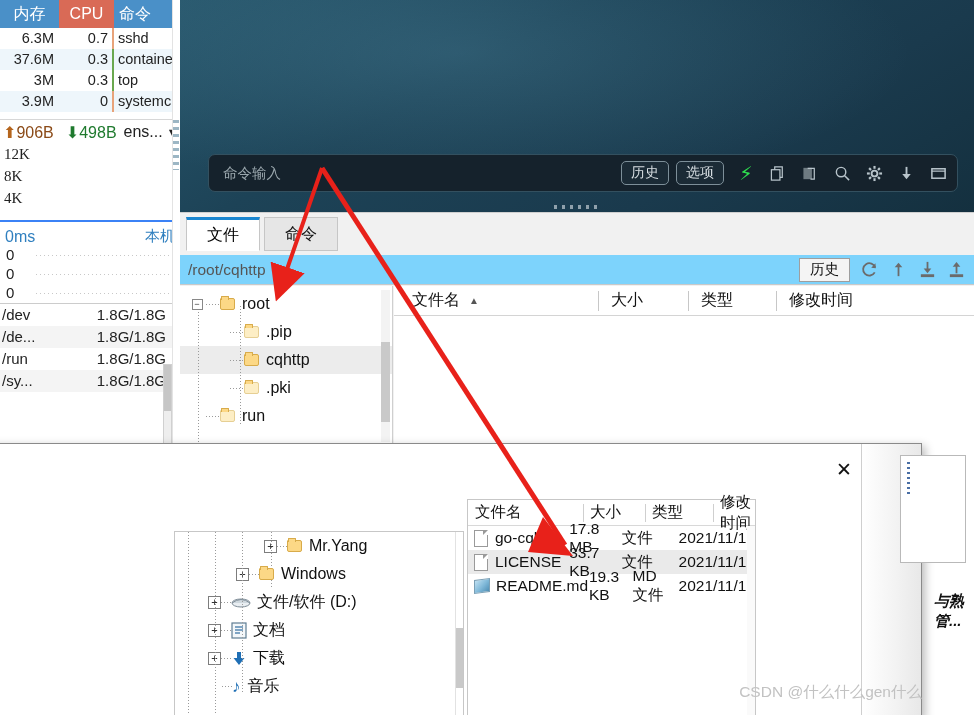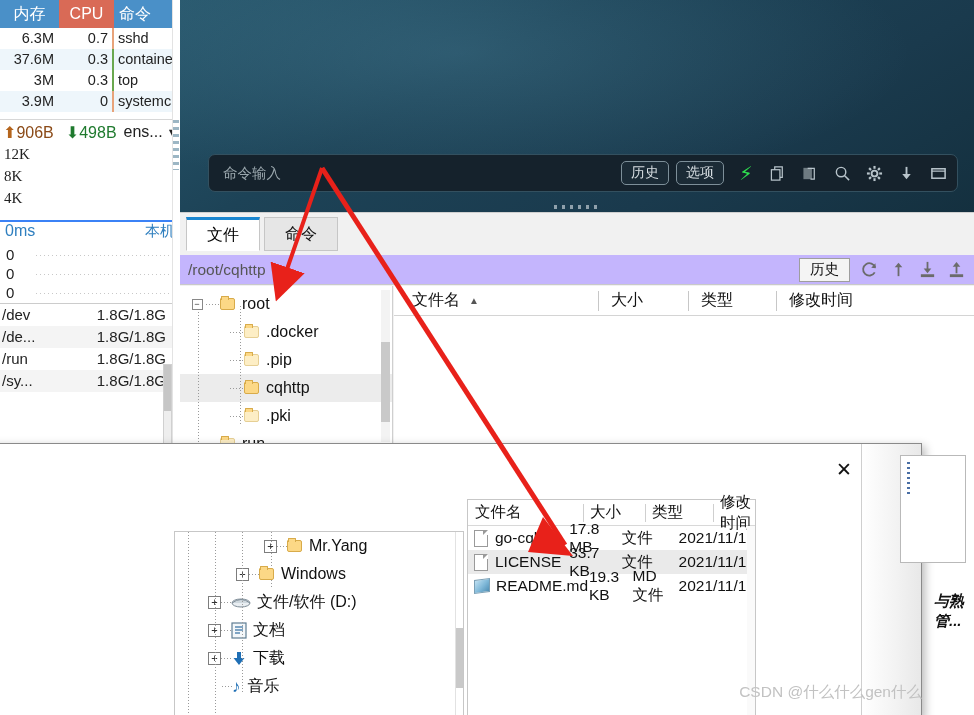--- a/index.html
+++ b/index.html
@@ -38,21 +38,21 @@
   .net-if { color: #222; margin-left: 7px; }
   .net-caret { margin-left: 4px; font-size: 11px; color: #222; }
 
   .netchart { position: relative; height: 78px; width: 180px; border-bottom: 2px solid #3b82f6; font-family: Liberation Serif, serif; }
   .netchart .ylab { position: absolute; left: 4px; font-size: 15px; color: #222; }
   .netbars { position: absolute; left: 42px; right: 2px; bottom: 0; top: 4px; display: flex; align-items: flex-end; gap: 1px; }
   .nb { flex: 1; position: relative; }
   .nb .up { position: absolute; bottom: 0; left: 0; right: 0; background: #f6c9ab; }
   .nb .dn { position: absolute; bottom: 0; left: 0; right: 0; background: #a59877; }
 
-  .ping-head { display: flex; justify-content: space-between; align-items: flex-start; height: 24px; padding: 0 5px; }
+  .ping-head { display: flex; justify-content: space-between; align-items: flex-end; height: 24px; padding: 0 5px; }
   .ping-head .l { color: #2f7fbf; font-size: 16px; }
   .ping-head .r { color: #2f7fbf; font-size: 15px; }
   .ping-chart { position: relative; height: 58px; border-bottom: 1px solid #ccc; }
   .ping-chart .pl { position: absolute; left: 6px; font-size: 15px; color: #222; }
   .ping-chart .dots { position: absolute; left: 36px; right: 4px; height: 1px;
       background: repeating-linear-gradient(to right,#c8c8c8 0 1px,transparent 1px 4px); }
 
   .disk-head { display: flex; height: 26px; font-size: 15px; color: #222; align-items: center; }
   .disk-head .d1 { width: 46px; text-align: center; border-right: 1px solid #b9b9b9; }
   .disk-head .d2 { flex: 1; text-align: left; padding-left: 6px; }
@@ -99,21 +99,21 @@
 
   
   #filepanel { position: absolute; left: 180px; top: 212px; width: 794px; height: 248px;
     background: #f1f1f1; border-top: 1px solid #d0d0d0; }
   .tabs { position: absolute; left: 0; top: 4px; height: 34px; display: flex; padding-left: 6px; }
   .tab { width: 74px; height: 34px; display: flex; align-items: center; justify-content: center;
     font-size: 16px; color: #111; background: #e6e6e6; border: 1px solid #c6c6c6;
     margin-right: 4px; }
   .tab.active { background: #fff; border-top: 3px solid #1a86d0; border-bottom-color: #fff; color: #000; }
 
-  .pathbar { position: absolute; left: 0; top: 42px; right: 0; height: 30px; background: #c4b5fd;
+  .pathbar { position: absolute; left: 0; top: 42px; right: 0; height: 30px; background: #7dd3fc;
     border-bottom: 1px solid #c9c9c9; display: flex; align-items: center; }
   .pathbar .ptxt { flex: 1; font-size: 15.5px; color: #555; padding-left: 8px; }
   .pathbar .histbtn { height: 24px; padding: 0 10px; font-size: 14.5px; color: #111;
     border: 1px solid #9e9e9e; background: #f4f4f4; display: flex; align-items: center; margin-right: 8px; }
   .pathbar .pico { width: 22px; height: 22px; margin-right: 7px; color: #6b6b6b;
     display: flex; align-items: center; justify-content: center; }
 
   .tree { position: absolute; left: 0; top: 73px; width: 213px; bottom: 0; background: #fff;
     border-right: 1px solid #cfcfcf; overflow: hidden; padding-top: 4px; }
   .trow { height: 28px; display: flex; align-items: center; font-size: 16px; color: #111; }
@@ -490,25 +490,20 @@
         <span class="tw">
             <span class="expander">−</span>
           </span>
         <span class="tdots"></span>
         <span class="folder"></span>
         <span>root</span>
       </div>
       <div class="trow" style="padding-left:50px">
         <span class="tdots"></span>
         <span class="folder" style="background:#fdeec5;border-color:#e6cf94"></span>
-        <span>.docker</span>
-      </div>
-      <div class="trow" style="padding-left:50px">
-        <span class="tdots"></span>
-        <span class="folder" style="background:#fdeec5;border-color:#e6cf94"></span>
         <span>.pip</span>
       </div>
       <div class="trow sel" style="padding-left:50px">
         <span class="tdots"></span>
         <span class="folder"></span>
         <span>cqhttp</span>
       </div>
       <div class="trow" style="padding-left:50px">
         <span class="tdots"></span>
         <span class="folder" style="background:#fdeec5;border-color:#e6cf94"></span>

